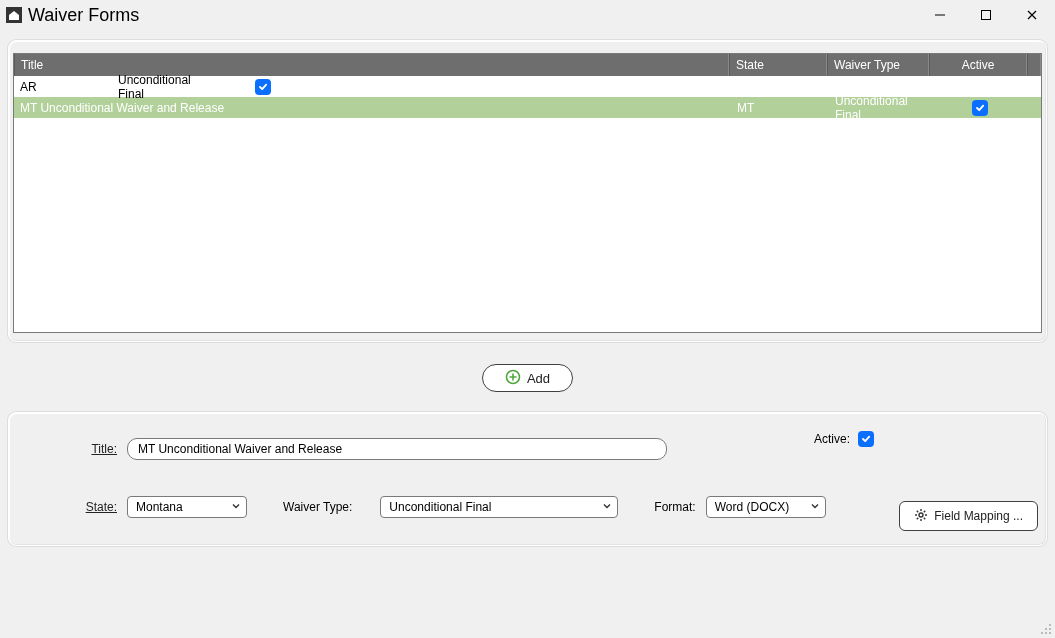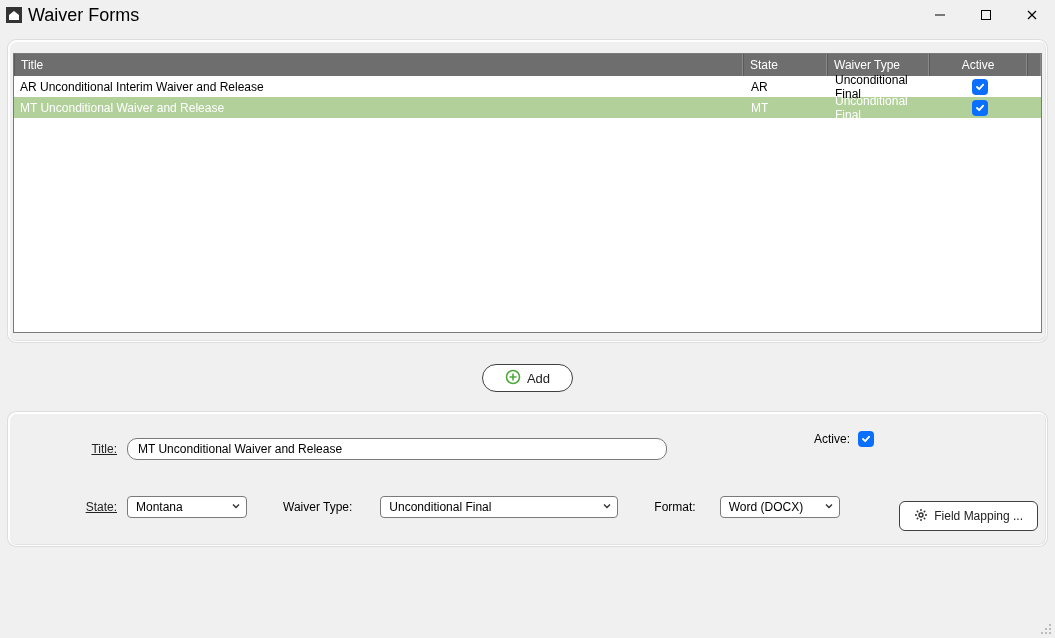--- a/index.html
+++ b/index.html
@@ -86,21 +86,21 @@
     padding: 0 6px;
     display: flex;
     align-items: center;
     height: 100%;
   }
   .grid-header .col {
     border-right: 1px solid #8a8a8a;
     border-left: 1px solid #5a5a5a;
   }
   .col-title { flex: 1; }
-  .col-state { width: 84px; }
+  .col-state { width: 98px; }
   .col-type  { width: 102px; }
   .col-active{ width: 98px; justify-content:center; }
   .col-end   { width: 8px; }
   .grid-body { }
   .grid-row {
     display: flex;
     height: 21px;
     font-size: 12px;
     align-items: center;
     background: #fff;
@@ -279,21 +279,20 @@
           <div class="col col-type">
               <span>Waiver Type</span>
             </div>
           <div class="col col-active">
               <span>Active</span>
             </div>
           <div class="col col-end"></div>
         </div>
         <div class="grid-body" id="grid-body">
             <div class="grid-row">
-              <div class="col col-title">AR Unconditional Interim Waiver and Release</div>
               <div class="col col-state">AR</div>
               <div class="col col-type">Unconditional Final</div>
               <div class="col col-active">
                 <span class="chk">
                   <svg width="10" height="10" viewBox="0 0 10 10">
                     <path d="M2 5 L4.2 7.2 L8.2 2.6" stroke="#fff" stroke-width="1.8" fill="none" stroke-linecap="round" stroke-linejoin="round"></path>
                   </svg>
                 </span>
               </div>
               <div class="col col-end"></div>
@@ -367,21 +366,21 @@
             </span>
             <span class="chev">
               <svg width="10" height="10" viewBox="0 0 10 10">
                   <path d="M2 3.5 L5 6.5 L8 3.5" stroke="#333" stroke-width="1.4" fill="none"></path>
                 </svg>
             </span>
           </span>
         </div>
         <div class="grp" style="margin-left:26px;">
           <span class="lbl2">Format:</span>
-          <span class="sel-wrap" style="margin-left:14px;">
+          <span class="sel-wrap" style="margin-left:0;">
             <span class="sel" style="min-width:116px;">
               <span>Word (DOCX)</span>
             </span>
             <span class="chev">
               <svg width="10" height="10" viewBox="0 0 10 10">
                   <path d="M2 3.5 L5 6.5 L8 3.5" stroke="#333" stroke-width="1.4" fill="none"></path>
                 </svg>
             </span>
           </span>
         </div>

